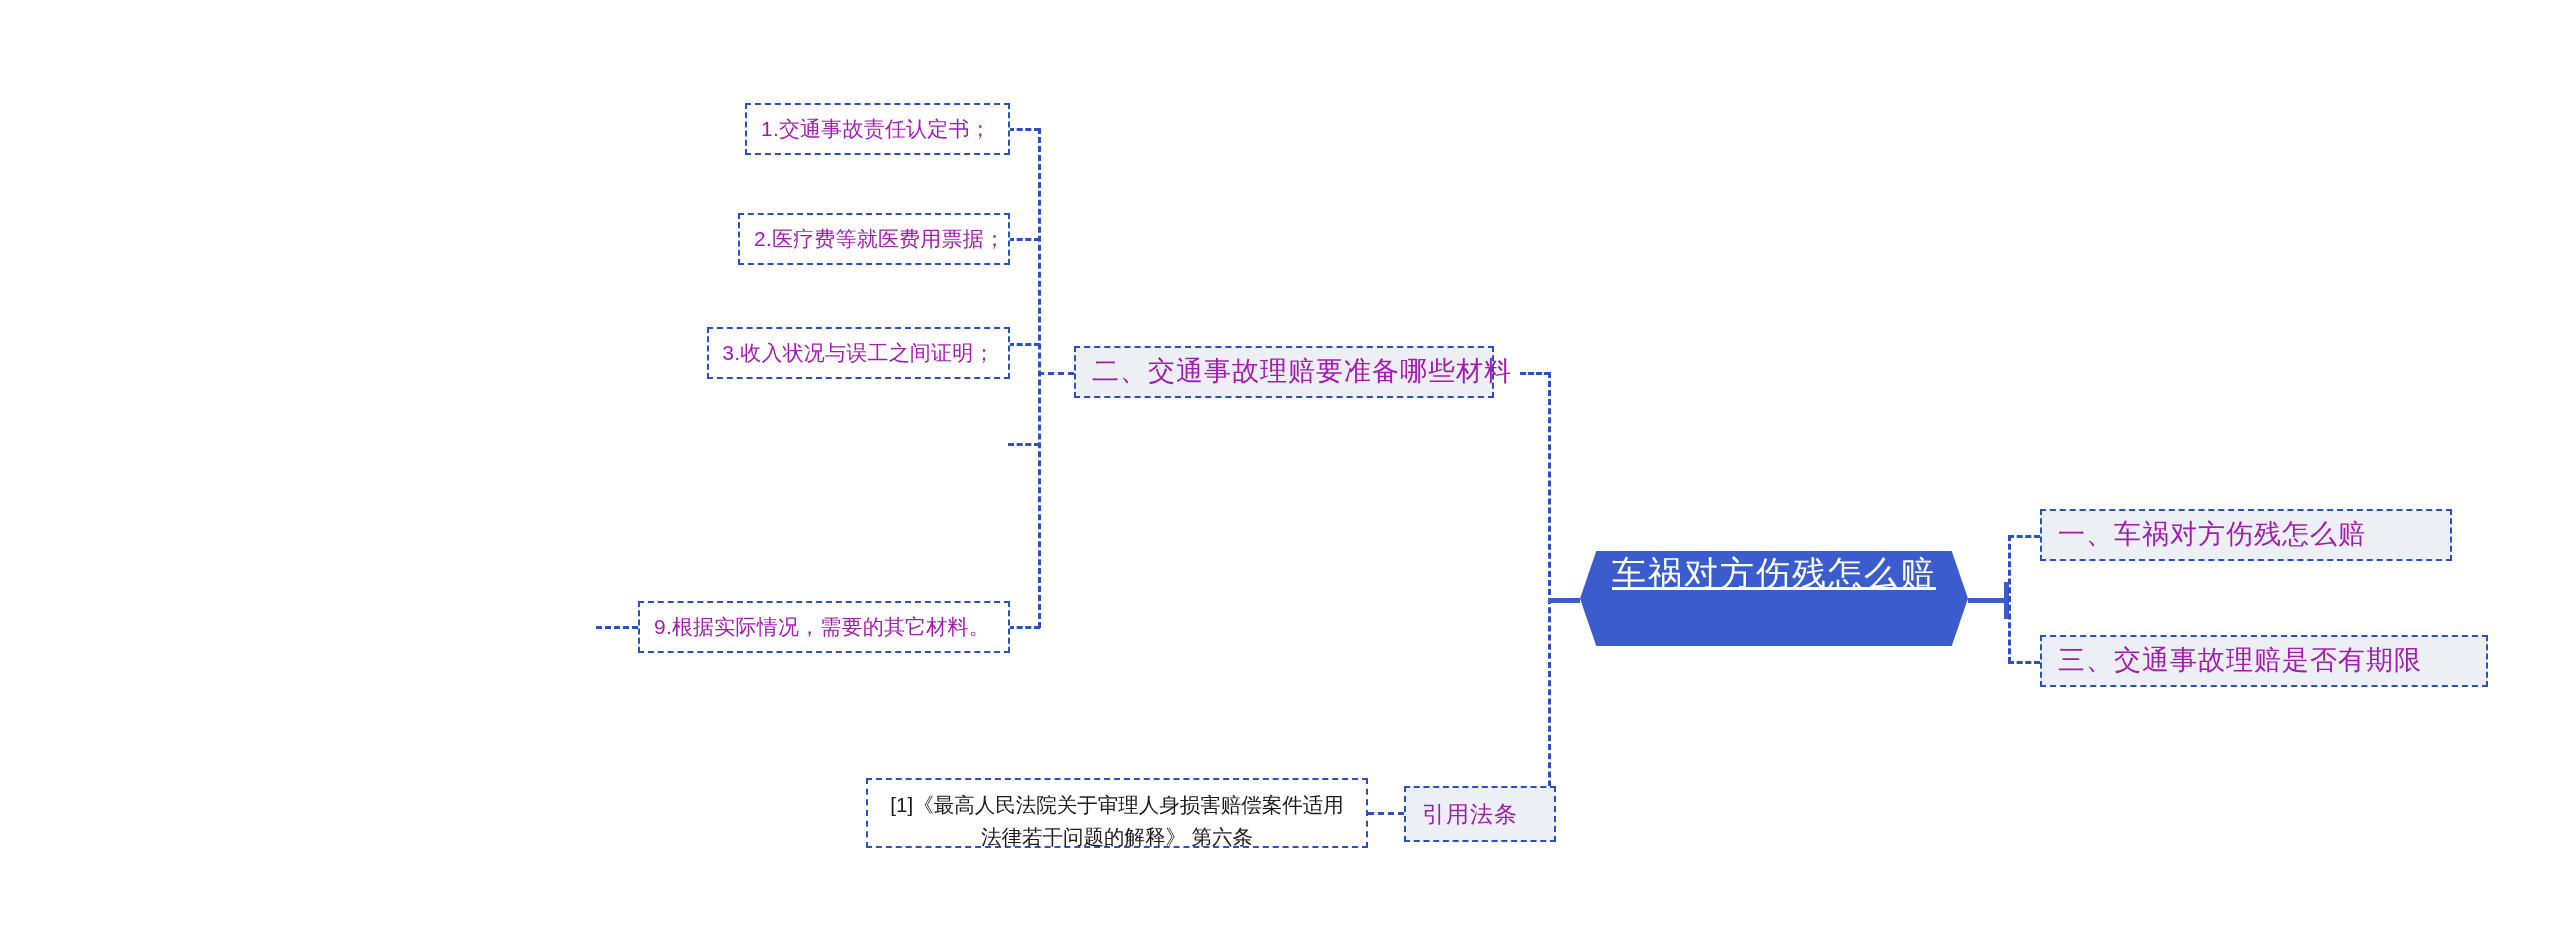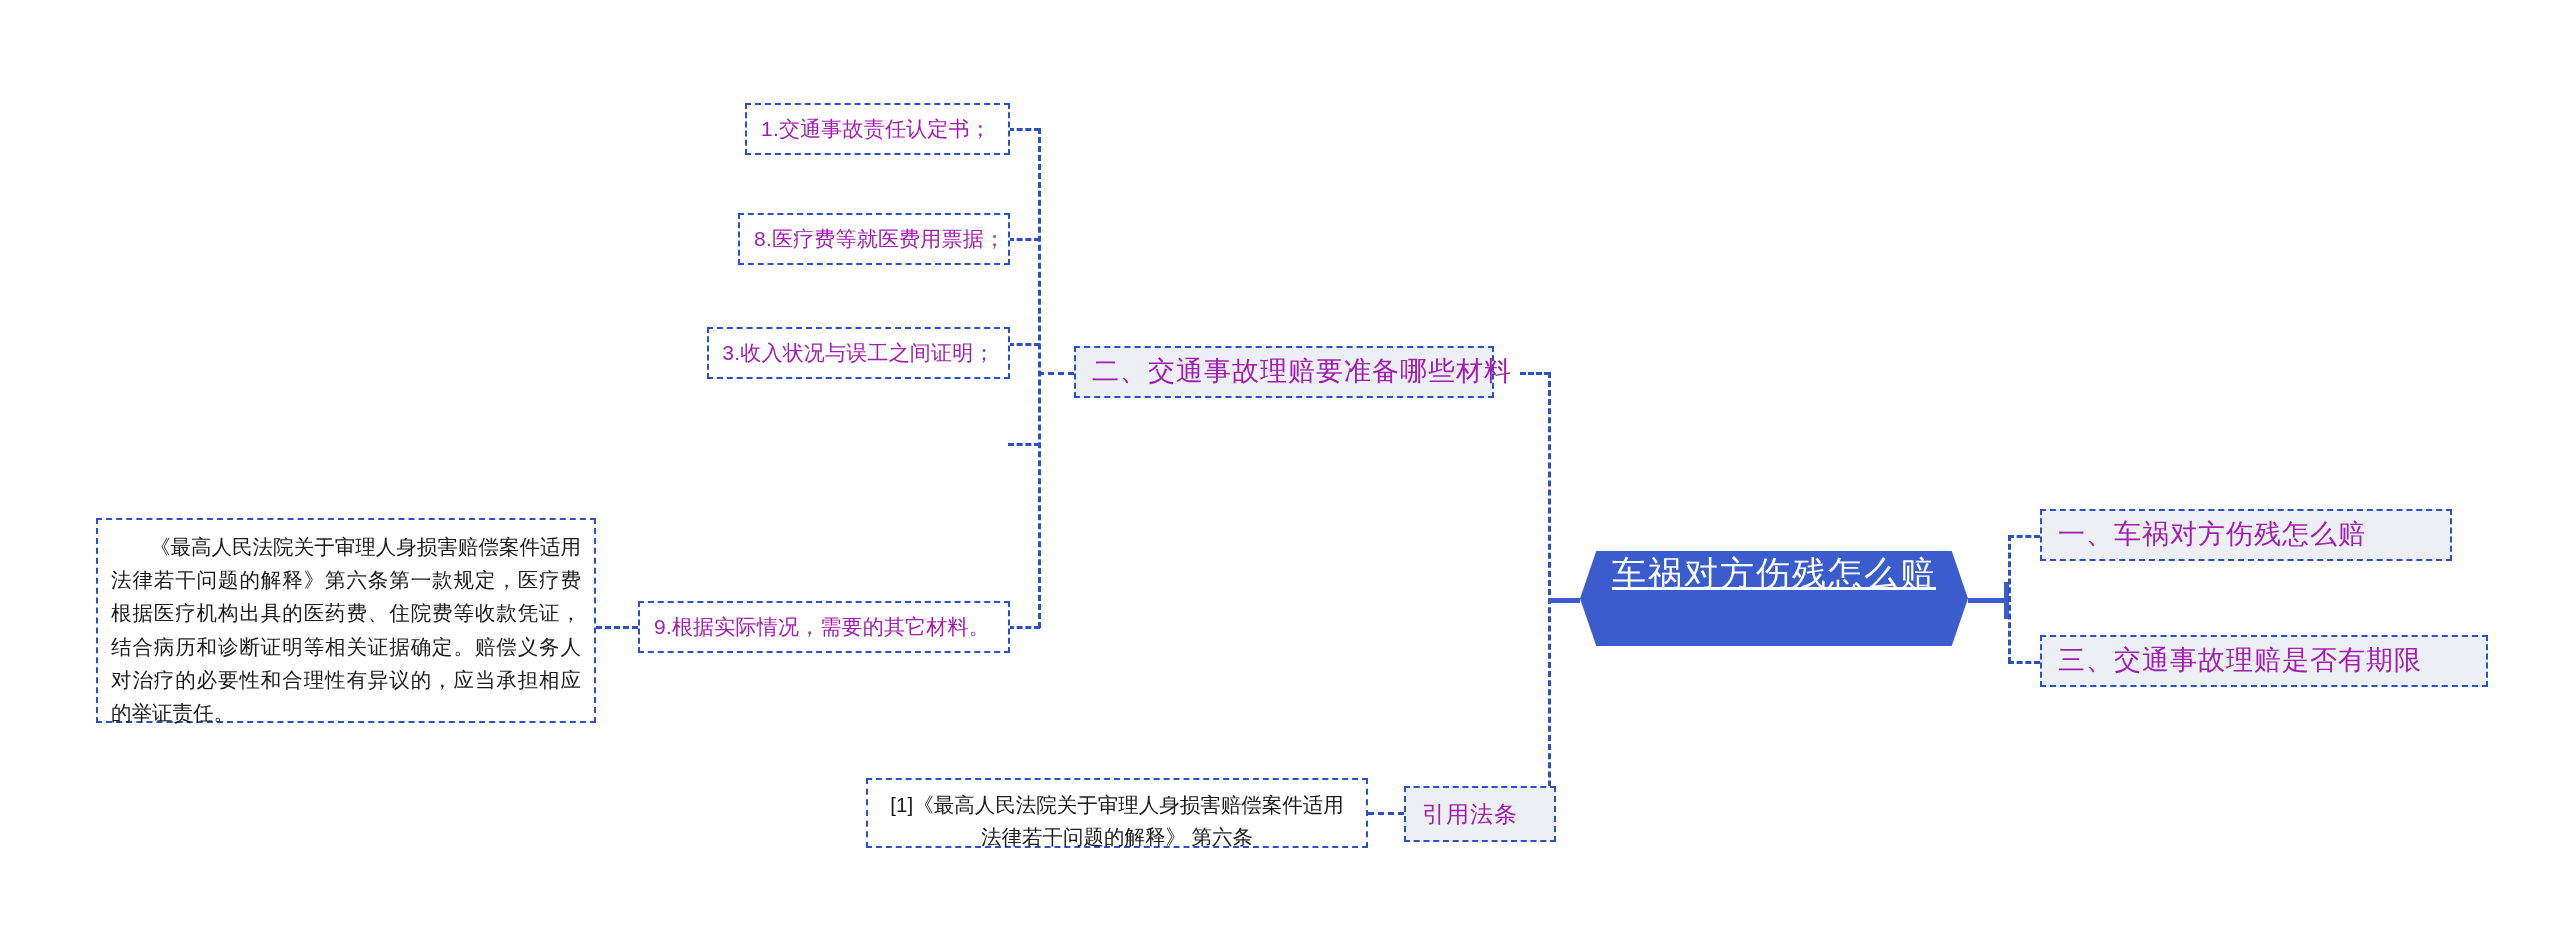--- a/index.html
+++ b/index.html
@@ -149,35 +149,32 @@
 
   <div class="h-dash" style="left:596px; top:626px; width:42px;"></div>
 
   <div class="h-dash" style="left:1368px; top:812px; width:36px;"></div>
 
   <div class="node plain leaf" style="left:745px; top:103px; width:265px; height:52px;">
     <span>1.交通事故责任认定书；</span>
   </div>
 
   <div class="node plain leaf" style="left:738px; top:213px; width:272px; height:52px;">
-    <span>8.医疗费等就医费用票据；</span>
+    <span>2.医疗费等就医费用票据；</span>
   </div>
 
   <div class="node plain leaf" style="left:707px; top:327px; width:303px; height:52px;justify-content:center;">
     <span>3.收入状况与误工之间证明；</span>
   </div>
 
 
   <div class="node plain leaf" style="left:638px; top:601px; width:372px; height:52px;">
     <span>9.根据实际情况，需要的其它材料。</span>
   </div>
 
-  <div class="node plain wrap para" style="left:96px; top:518px; width:500px; height:205px;">
-    <span class="indent"></span><span>《最高人民法院关于审理人身损害赔偿案件适用法律若干问题的解释》第六条第一款规定，医疗费根据医疗机构出具的医药费、住院费等收款凭证，结合病历和诊断证明等相关证据确定。赔偿义务人对治疗的必要性和合理性有异议的，应当承担相应的举证责任。</span>
-  </div>
 
   <div class="node section" style="left:1074px; top:346px; width:420px; height:52px;align-items:center;">
     <span>二、交通事故理赔要准备哪些材料</span>
   </div>
 
   <div class="hex" style="left:1580px; top:551px; width:388px; height:95px;">
     <span>车祸对方伤残怎么赔</span>
   </div>
 
   <div class="node section" style="left:2040px; top:509px; width:412px; height:52px;">

